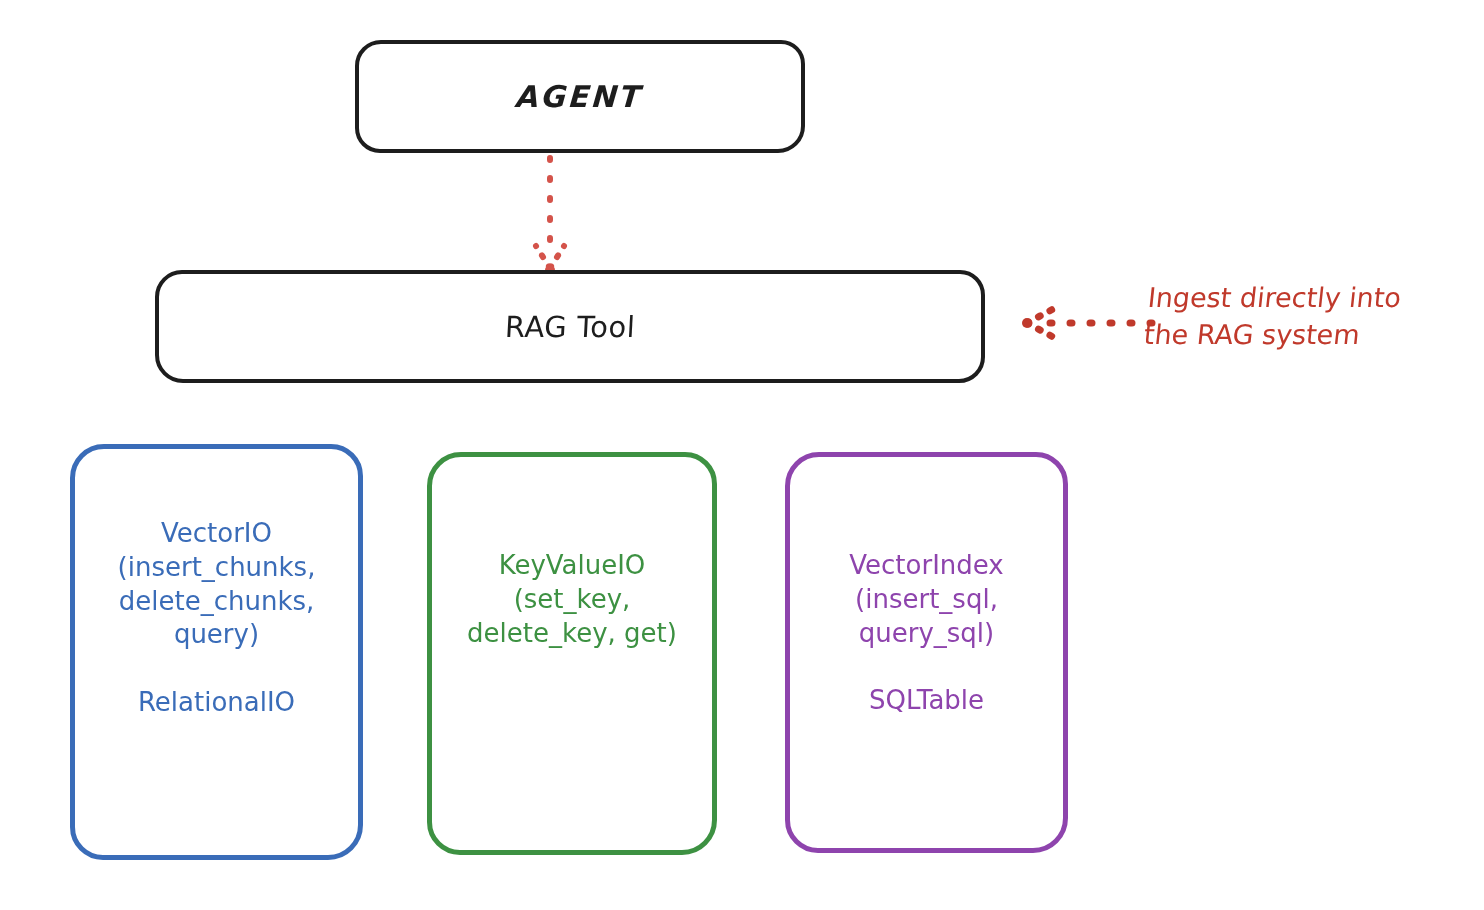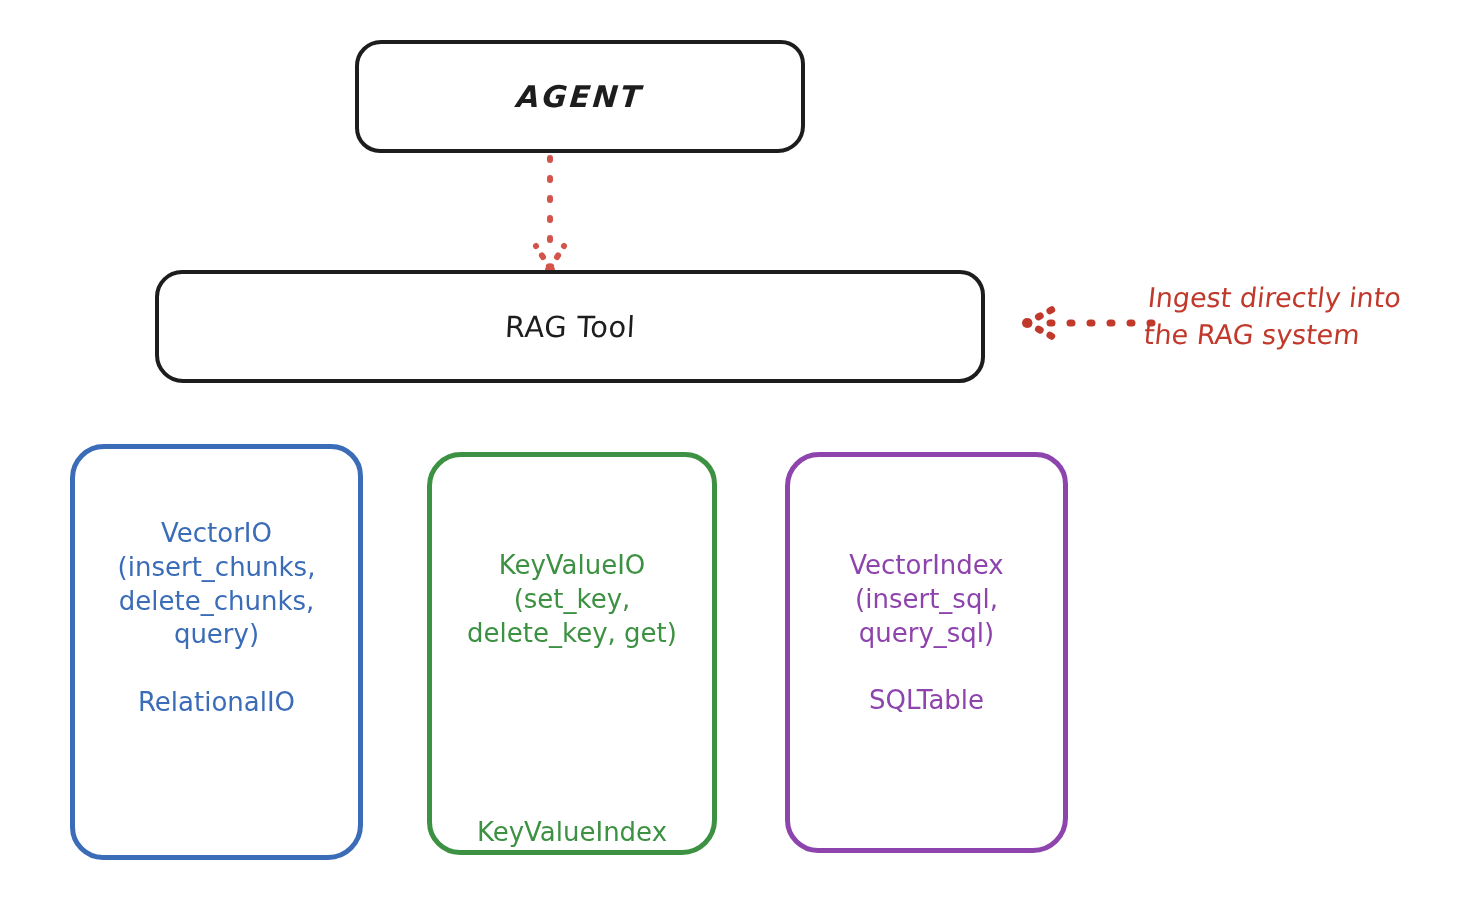--- a/index.html
+++ b/index.html
@@ -183,21 +183,20 @@
 (insert_chunks,
 delete_chunks,
 query)</div>
     <div class="index-block">RelationalIO</div>
   </div>
 
   <div class="node store" id="keyvalueio-node">
     <div class="title-block">KeyValueIO
 (set_key,
 delete_key, get)</div>
-    <div class="index-block">KeyValueIndex</div>
   </div>
 
   <div class="node store" id="relationalio-node">
     <div class="title-block">VectorIndex
 (insert_sql,
 query_sql)</div>
     <div class="index-block">SQLTable</div>
   </div>
 
 </div>

